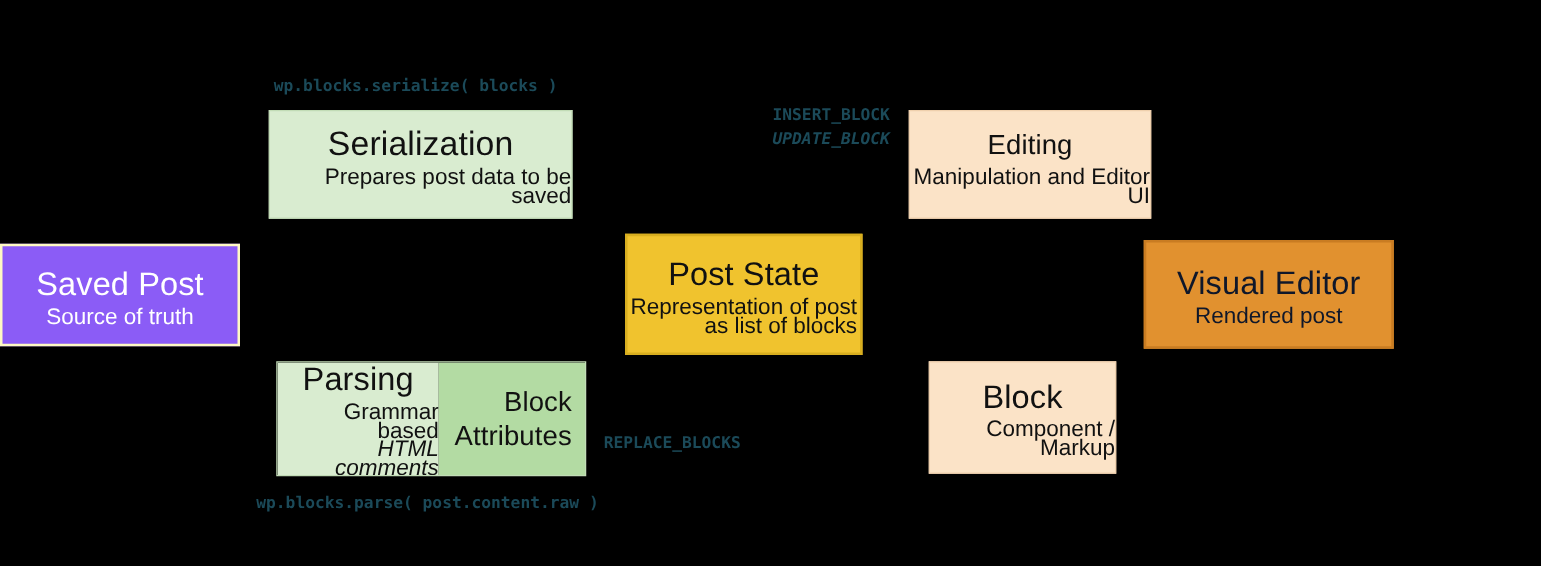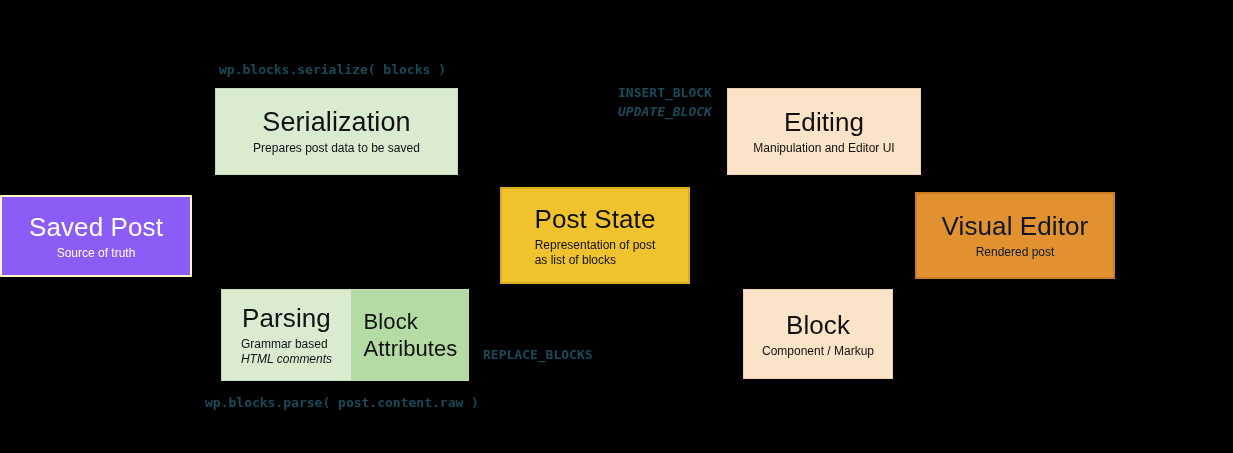--- a/index.html
+++ b/index.html
@@ -25,32 +25,32 @@
   }
 
   
   .node {
     position: absolute;
     box-sizing: border-box;
     display: flex;
     flex-direction: column;
     align-items: center;
     justify-content: center;
-    text-align: left;
+    text-align: right;
     overflow: hidden;
   }
   .node .title {
     font-size: 27px;
     line-height: 31px;
     font-weight: 400;
     letter-spacing: 0.1px;
     white-space: nowrap;
   }
   .node .subtitle {
-    font-size: 12px;
+    font-size: 18px;
     line-height: 15px;
     font-weight: 400;
     margin-top: 3px;
   }
   .node .subtitle .em {
     font-style: italic;
     display: block;
   }
   .node .subtitle .ln { display: block; }
 
@@ -69,21 +69,21 @@
     border: 1px solid #c2dcb6;
     color: #111111;
   }
 
   #node-editing {
     left: 727px; top: 88px; width: 194px; height: 87px;
     background: #fbe3c7;
     border: 1px solid #efd0ad;
     color: #111111;
   }
-  #node-editing .title { font-size: 26px; }
+  #node-editing .title { font-size: 22px; }
 
   #node-post-state {
     left: 500px; top: 187px; width: 190px; height: 97px;
     background: #f0c32e;
     border: 2px solid #d8ae1f;
     color: #111111;
   }
   #node-post-state .title { font-size: 26px; }
 
   #node-visual-editor {

